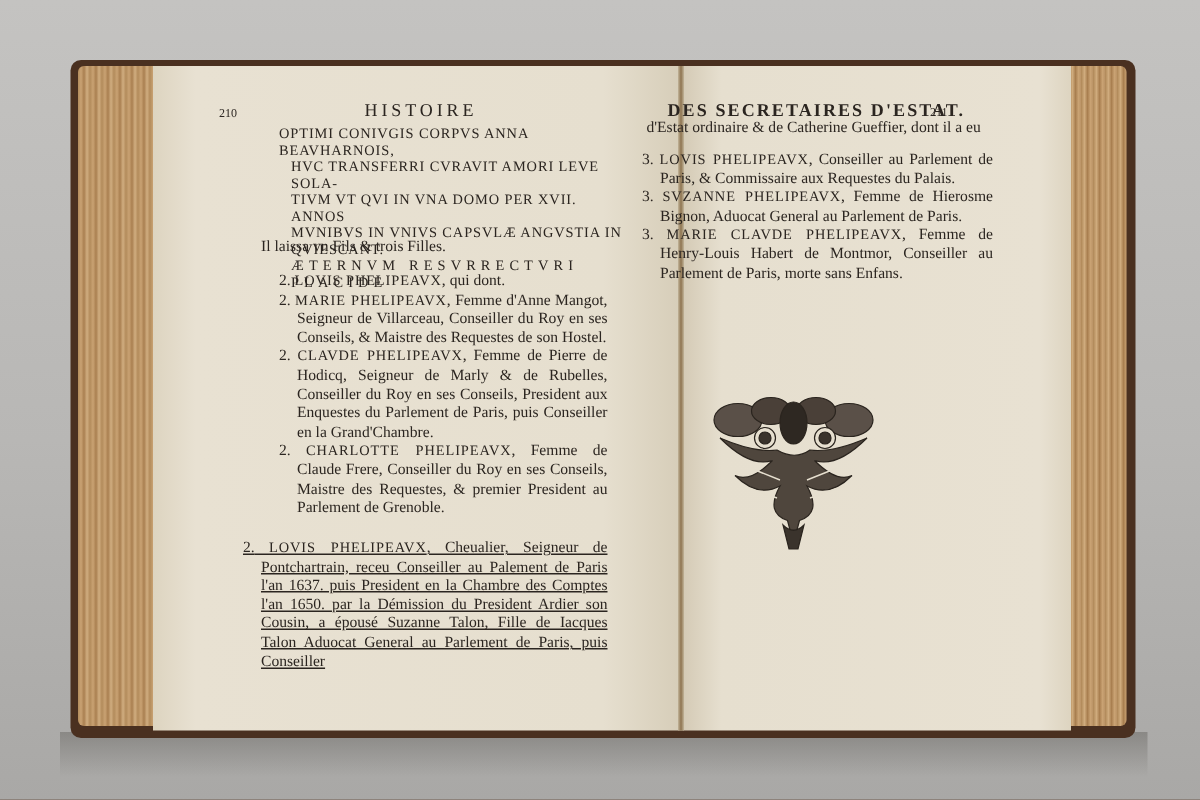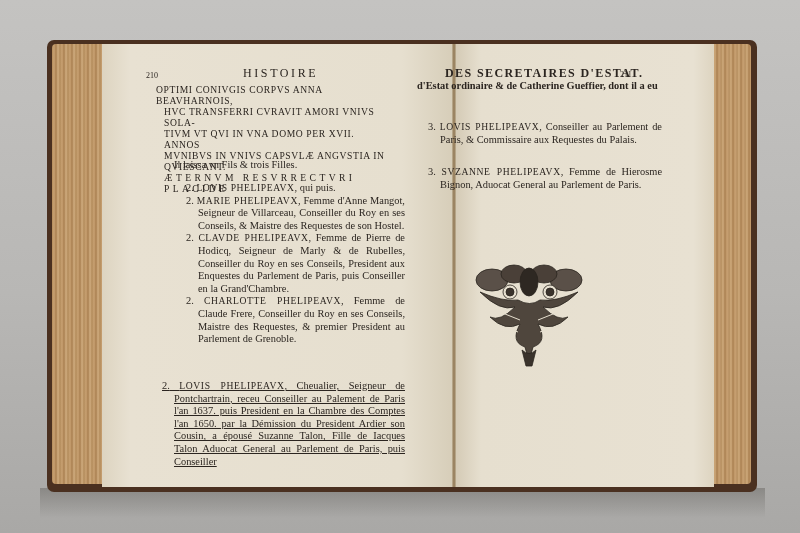--- a/index.html
+++ b/index.html
@@ -12,71 +12,72 @@
   .edge-right{position:absolute;right:6px;top:4px;width:38px;height:440px;background:repeating-linear-gradient(90deg,#b38c5c 0px,#cfab7d 2px,#a97f50 4px,#c9a273 6px,#b89164 8px);border-radius:0 4px 4px 0;}
   .page{position:absolute;top:4px;height:443px;background:#e6dfcf;}
   .page-left{left:55px;width:353px;background:linear-gradient(90deg,#ddd4c0 0%,#e8e1d2 8%,#e6dfcf 85%,#d6cdb8 100%);}
   .page-right{left:408px;width:259px;background:linear-gradient(90deg,#d4cab5 0%,#e6dfcf 10%,#e8e1d2 92%,#ddd4c0 100%);}
   .gutter{position:absolute;left:405px;top:4px;width:4px;height:443px;background:linear-gradient(90deg,#c2b59a,#8e7450,#c2b59a);}
   .txt{position:absolute;color:#2b2520;font-size:10.4px;line-height:12.6px;}
   .run-head{position:absolute;font-size:12px;letter-spacing:2.6px;color:#2b2520;}
   .pnum{position:absolute;font-size:8px;color:#2b2520;text-align:right;}
   .caps{font-size:9.6px;letter-spacing:0.6px;line-height:11px;}
   .indent1{padding-left:43px;text-indent:-12px;}
-  .indent2{padding-left:12px;text-indent:-12px;margin-top:20px;}
+  .indent2{padding-left:12px;text-indent:-12px;}
   .ornament{position:absolute;left:470px;top:262px;width:118px;height:108px;}
 </style>
 </head>
 <body>
 
 <div class="bg"></div>
 <div class="shadow"></div>
 
 <div class="book">
   <div class="cover"></div>
   <div class="edge-left"></div>
   <div class="edge-right"></div>
   <div class="page page-left"></div>
   <div class="page page-right"></div>
   <div class="gutter"></div>
 </div>
 
 <div class="pnum" style="left:146px;top:71px;">210</div>
 <div class="run-head" style="left:243px;top:66px;">HISTOIRE</div>
 
-<div class="txt caps" style="left:156px;top:84px;width:232px;">
+<div class="txt caps" style="left:186px;top:84px;width:232px;">
   <div>OPTIMI CONIVGIS CORPVS ANNA BEAVHARNOIS,</div>
-  <div style="padding-left:8px">HVC TRANSFERRI CVRAVIT AMORI VNIVS SOLA-</div>
+  <div style="padding-left:8px">HVC TRANSFERRI CVRAVIT AMORI LEVE SOLA-</div>
   <div style="padding-left:8px">TIVM VT QVI IN VNA DOMO PER XVII. ANNOS</div>
   <div style="padding-left:8px">MVNIBVS IN VNIVS CAPSVLÆ ANGVSTIA IN</div>
   <div style="padding-left:8px">QVIESCANT.</div>
   <div style="padding-left:8px;letter-spacing:3.4px">ÆTERNVM RESVRRECTVRI PLACIDE</div>
 </div>
 
 <div class="txt" style="left:174px;top:159px;width:232px;">Il laissa vn Fils &amp; trois Filles.</div>
 
 <div class="txt" style="left:155px;top:182px;width:250px;text-align:justify;">
-  <div class="indent1"><span>2.</span> <span class="caps">LOVIS PHELIPEAVX</span><span>, qui puis.</span></div>
+  <div class="indent1"><span>2.</span> <span class="caps">LOVIS PHELIPEAVX</span><span>, qui dont.</span></div>
   <div class="indent1"><span>2.</span> <span class="caps">MARIE PHELIPEAVX</span><span>, Femme d'Anne Mangot, Seigneur de Villarceau, Conseiller du Roy en ses Conseils, &amp; Maistre des Requestes de son Hostel.</span></div>
   <div class="indent1"><span>2.</span> <span class="caps">CLAVDE PHELIPEAVX</span><span>, Femme de Pierre de Hodicq, Seigneur de Marly &amp; de Rubelles, Conseiller du Roy en ses Conseils, President aux Enquestes du Parlement de Paris, puis Conseiller en la Grand'Chambre.</span></div>
   <div class="indent1"><span>2.</span> <span class="caps">CHARLOTTE PHELIPEAVX</span><span>, Femme de Claude Frere, Conseiller du Roy en ses Conseils, Maistre des Requestes, &amp; premier President au Parlement de Grenoble.</span></div>
 </div>
 
 <div class="txt" style="left:162px;top:360px;width:243px;text-align:justify;text-decoration:underline;">
   <div class="indent2"><span>2.</span> <span class="caps">LOVIS PHELIPEAVX</span><span>, Cheualier, Seigneur de Pontchartrain, receu Conseiller au Palement de Paris l'an 1637. puis President en la Chambre des Comptes l'an 1650. par la Démission du President Ardier son Cousin, a épousé Suzanne Talon, Fille de Iacques Talon Aduocat General au Parlement de Paris, puis Conseiller</span></div>
 </div>
 
 <div class="run-head" style="left:445px;top:66px;letter-spacing:1.4px;font-weight:bold;">DES SECRETAIRES D'ESTAT.</div>
 <div class="pnum" style="left:620px;top:70px;">211</div>
 
-<div class="txt" style="left:417px;top:80px;width:242px;font-weight:bold;">d'Estat ordinaire &amp; de Catherine Gueffier, dont il a eu</div>
+<div class="txt" style="left:431px;top:80px;width:242px;">d'Estat ordinaire &amp; de Catherine Gueffier, dont il a eu</div>
 
 <div class="txt" style="left:428px;top:101px;width:234px;text-align:justify;">
   <div class="indent2"><span>3.</span> <span class="caps">LOVIS PHELIPEAVX</span><span>, Conseiller au Parlement de Paris, &amp; Commissaire aux Requestes du Palais.</span></div>
   <div class="indent2"><span>3.</span> <span class="caps">SVZANNE PHELIPEAVX</span><span>, Femme de Hierosme Bignon, Aduocat General au Parlement de Paris.</span></div>
+  <div class="indent2"><span>3.</span> <span class="caps">MARIE CLAVDE PHELIPEAVX</span><span>, Femme de Henry-Louis Habert de Montmor, Conseiller au Parlement de Paris, morte sans Enfans.</span></div>
 </div>
 
 <svg class="ornament" viewBox="0 0 118 108">
   <g fill="#3a332c" stroke="#2a241e" stroke-width="0.8">
     <ellipse cx="22" cy="18" rx="16" ry="11" fill="#5a5048"></ellipse>
     <ellipse cx="96" cy="18" rx="16" ry="11" fill="#5a5048"></ellipse>
     <ellipse cx="44" cy="12" rx="13" ry="9" fill="#4a4038"></ellipse>
     <ellipse cx="74" cy="12" rx="13" ry="9" fill="#4a4038"></ellipse>
     <ellipse cx="59" cy="20" rx="9" ry="14" fill="#2e2822"></ellipse>
     <circle cx="40" cy="30" r="7" fill="#e6dfcf"></circle>

